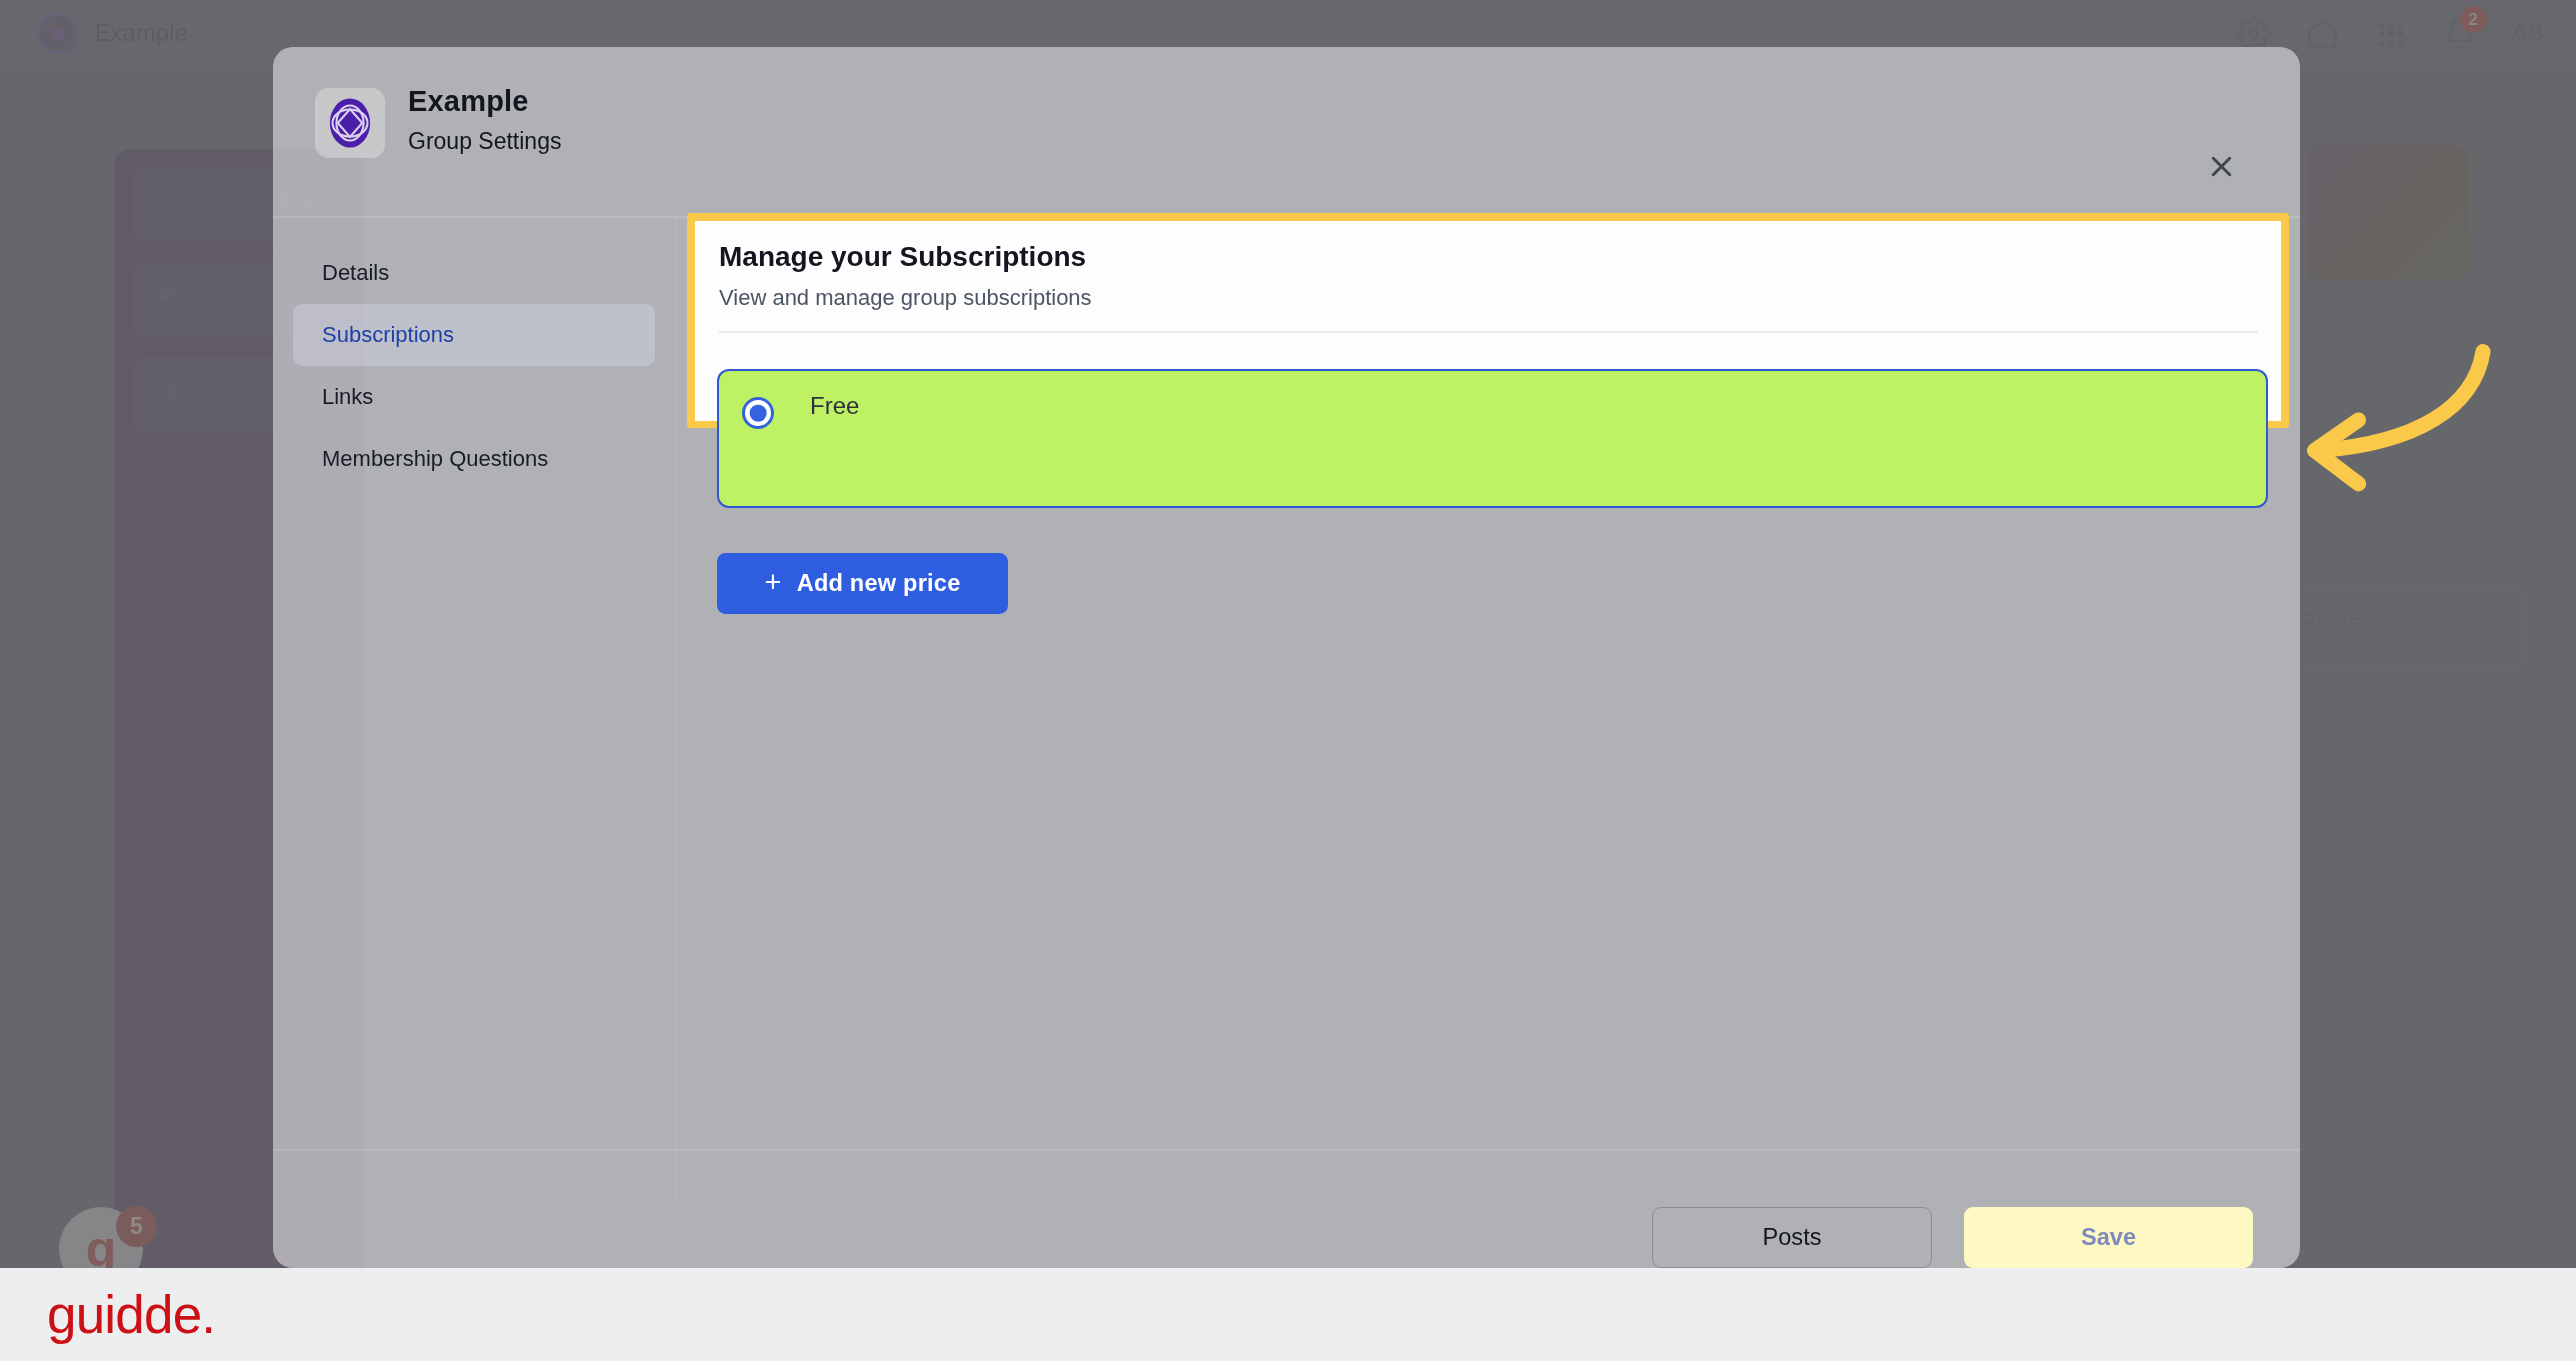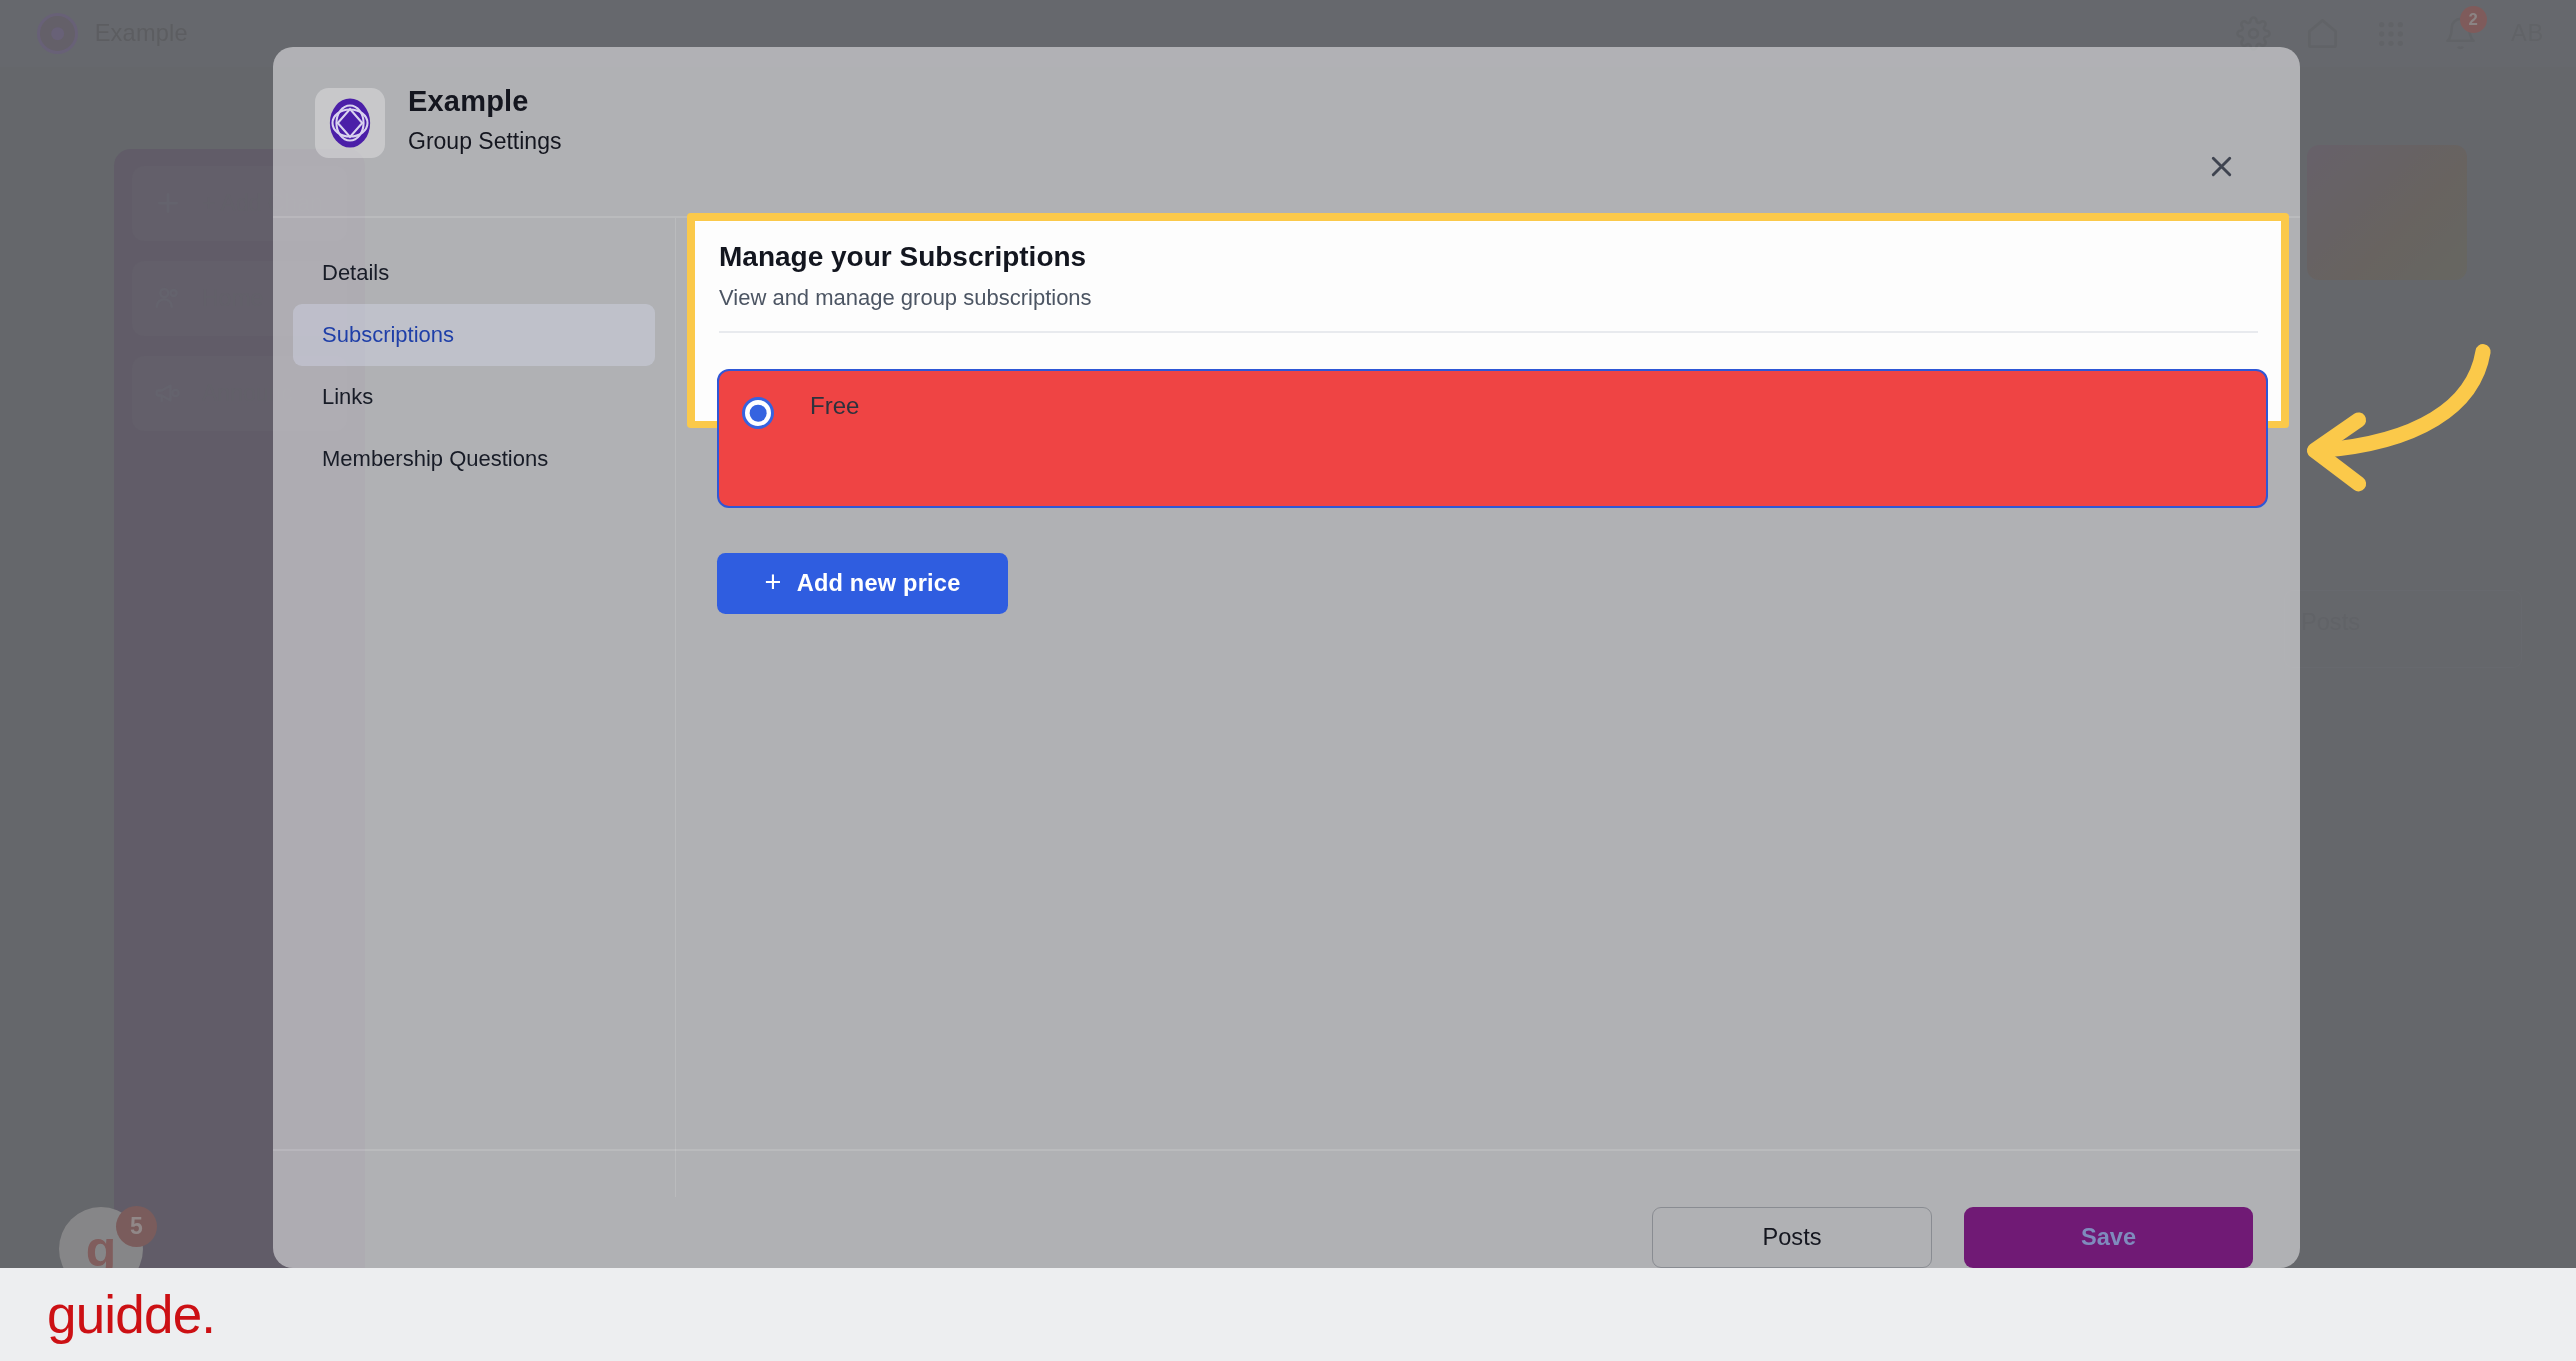--- a/index.html
+++ b/index.html
@@ -310,21 +310,21 @@
     width: 1539px; height: 1.5px;
     background: #e8eaee;
   }
 
   #price-card {
     position: absolute;
     left: 717px; top: 369px;
     width: 1551px; height: 139px;
     border: 2.3px solid #2f57d6;
     border-radius: 12px;
-    background: #ef4444;
+    background: #bef264;
     box-sizing: border-box;
   }
   #price-radio {
     position: absolute;
     left: 23px; top: 26px;
     width: 32px; height: 32px;
     border-radius: 50%;
     border: 3px solid #3563e0;
     box-sizing: border-box;
     background: #ffffff;
@@ -389,21 +389,21 @@
     font-family: "Liberation Sans", sans-serif;
     display: flex; align-items: center; justify-content: center;
     padding: 0;
   }
   #save-btn {
     position: absolute;
     left: 1964px; top: 1207px;
     width: 289px; height: 61px;
     border-radius: 9px;
     border: none;
-    background: #701a75;
+    background: #fef9c3;
     color: #7f8bbd;
     font-size: 23.6px;
     font-weight: 700;
     font-family: "Liberation Sans", sans-serif;
     display: flex; align-items: center; justify-content: center;
     padding: 8px;
   }
 
   
   #arrow-annotation {

